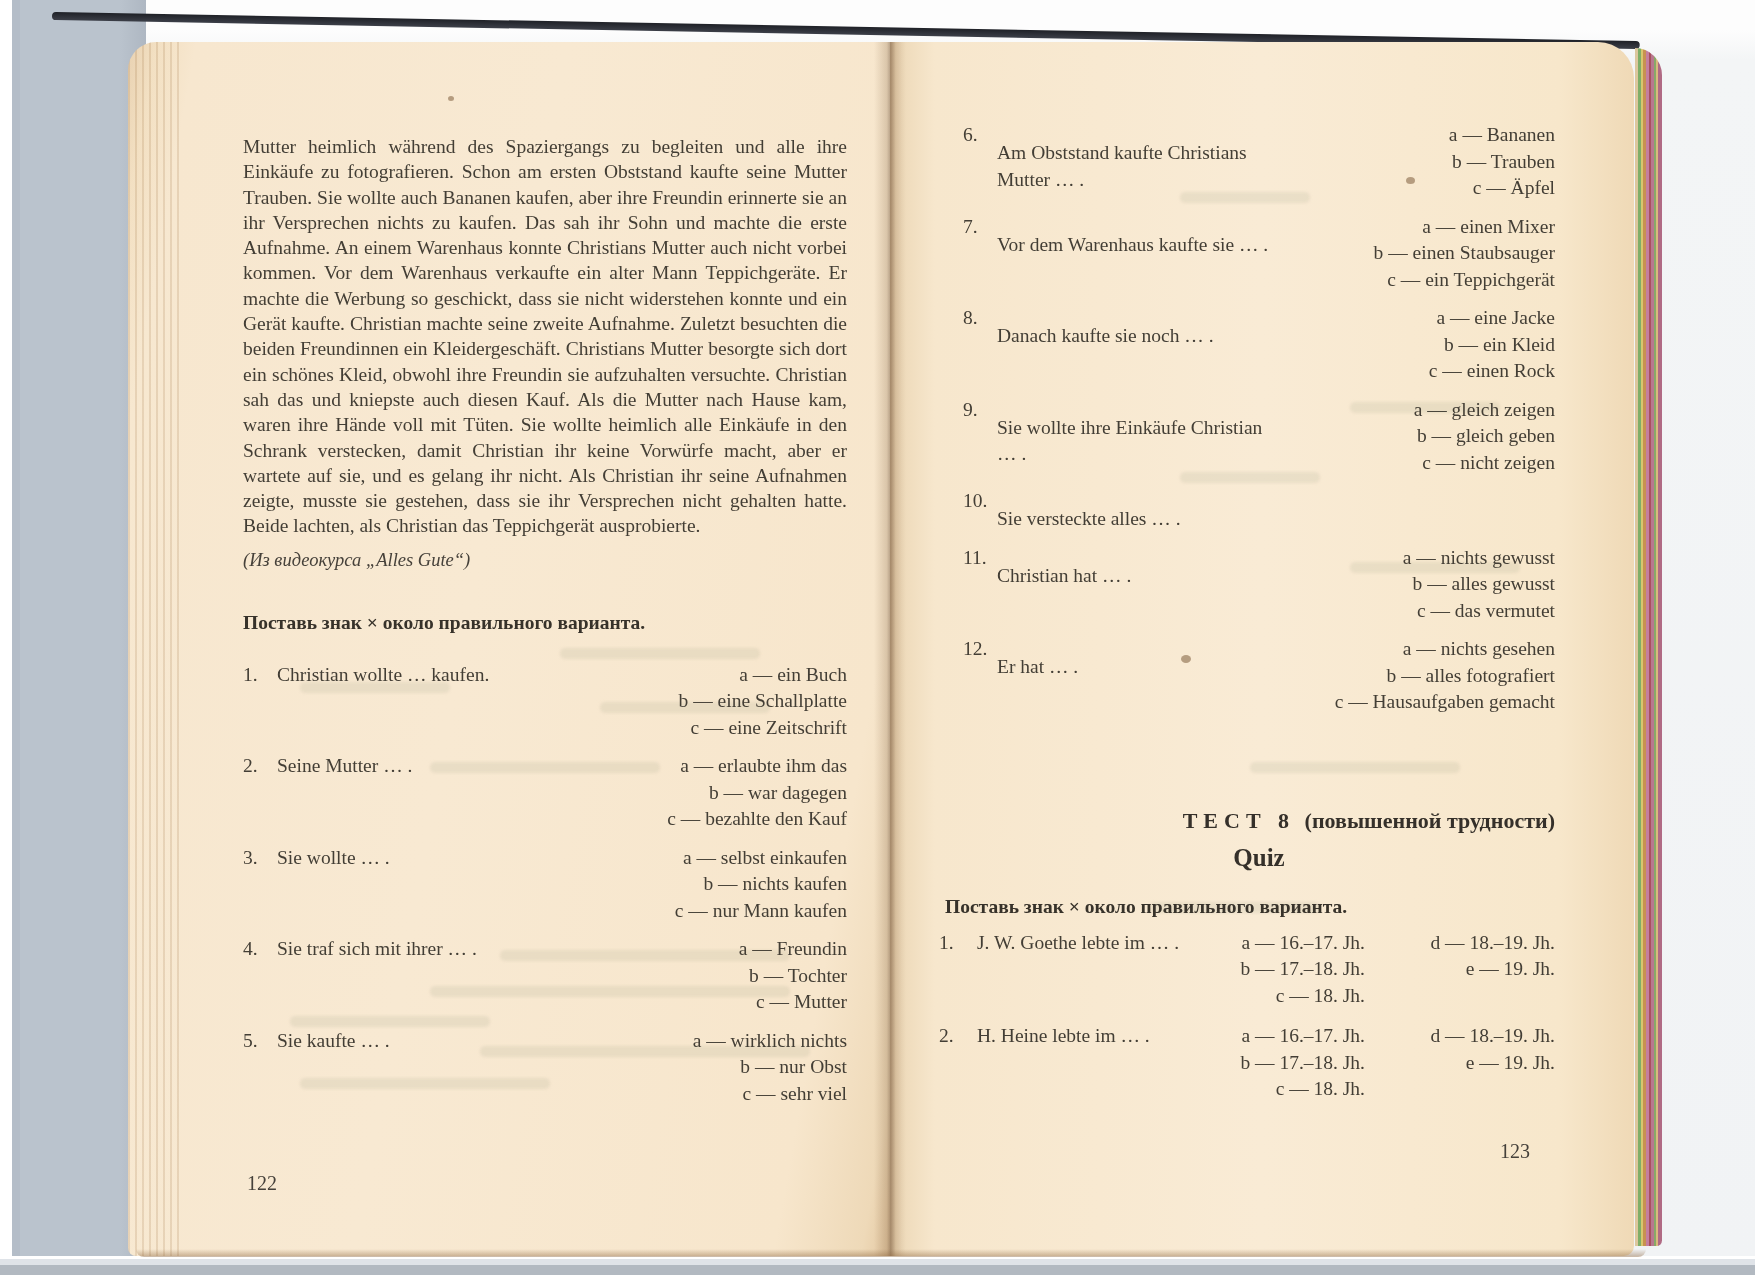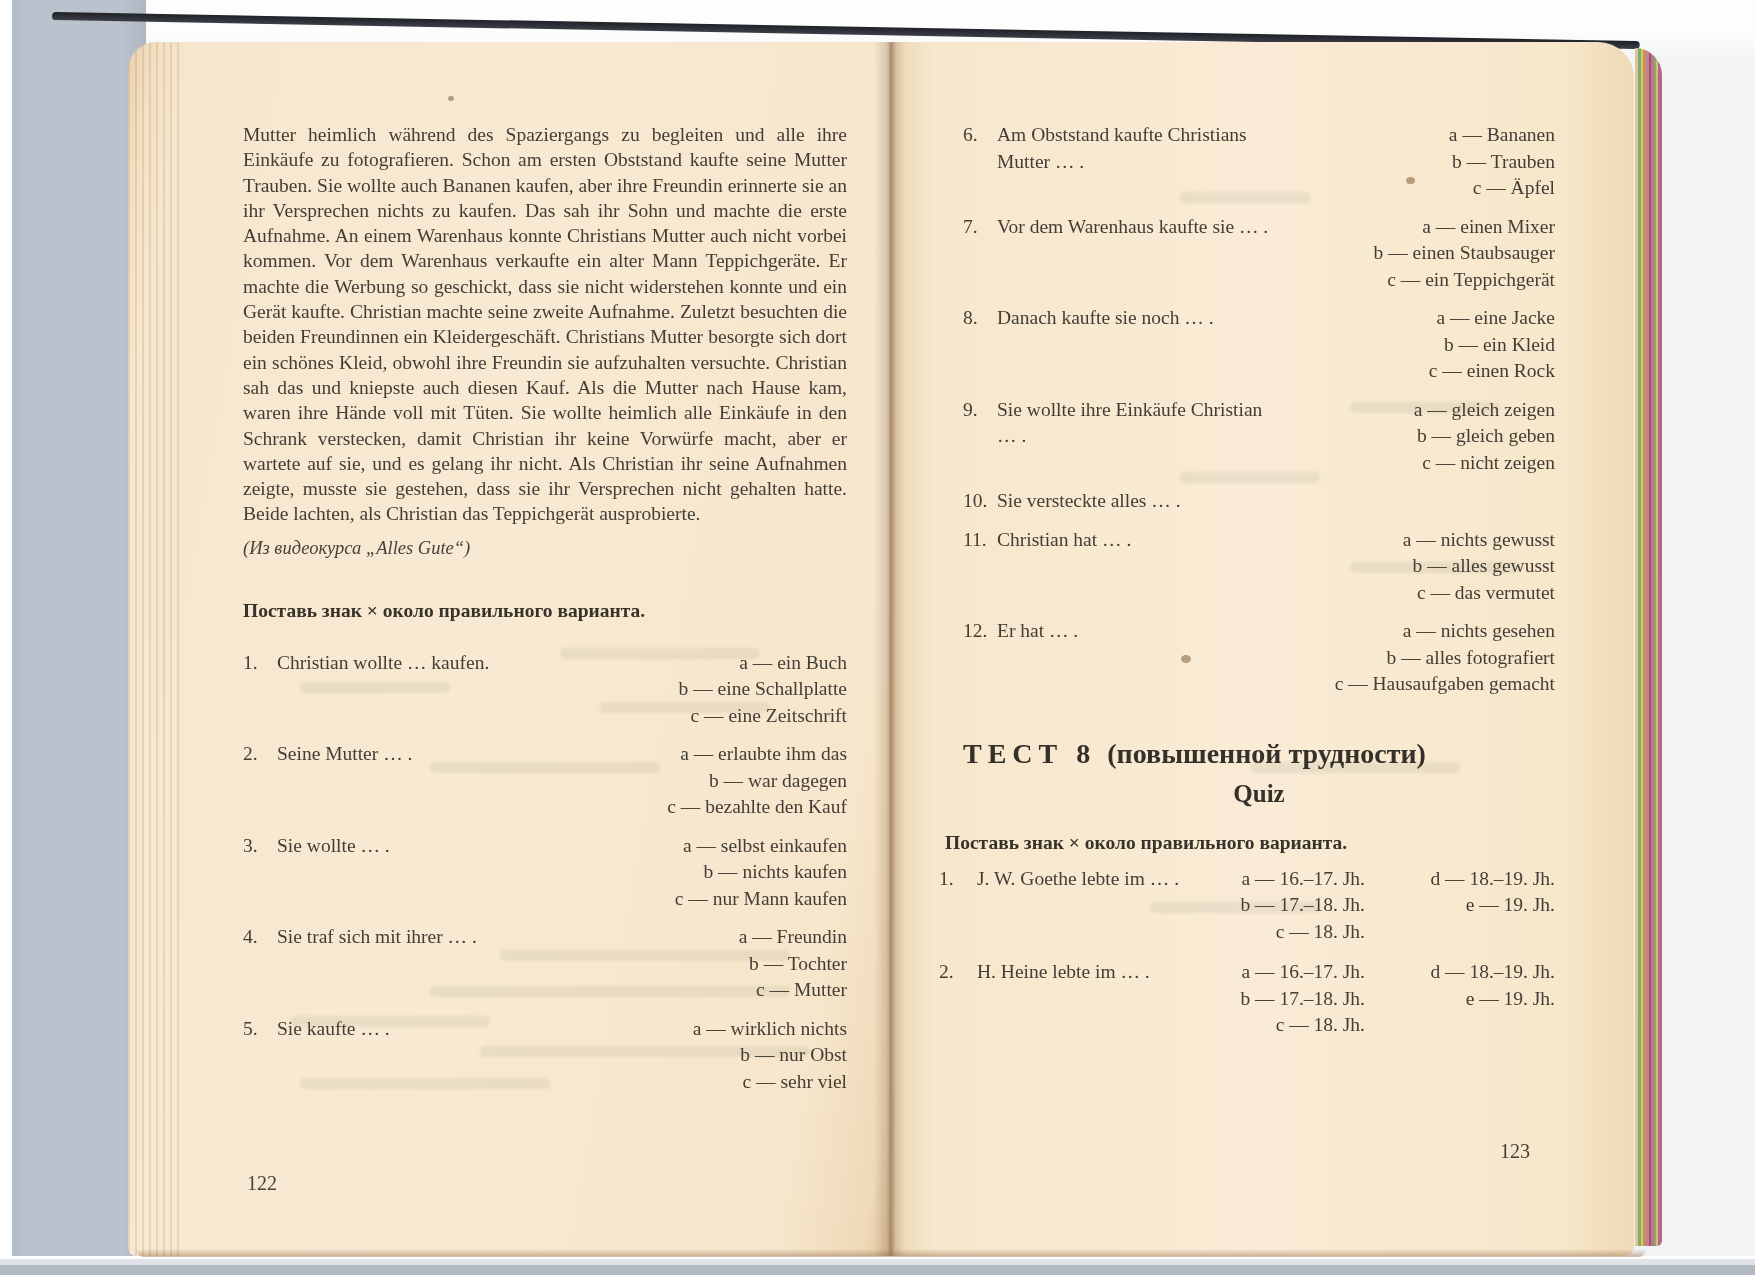--- a/index.html
+++ b/index.html
@@ -28,35 +28,35 @@
   .page-right { left:762px; width:744px; border-radius:0 36px 10px 0;
     background:linear-gradient(90deg,#e0c6a2 0%,#eedaba 1.6%,#f7e7cd 6%,#f9ebd5 50%,#f7e7cb 90%,#efd9b6 100%); }
   .gutter { position:absolute; left:746px; top:0; width:32px; height:1214px;
     background:linear-gradient(90deg, rgba(115,80,45,0) 0%, rgba(115,80,45,0.22) 40%, rgba(85,55,30,0.42) 52%, rgba(115,80,45,0.14) 68%, rgba(115,80,45,0) 100%); }
   .edge-stripes { position:absolute; right:-2px; top:6px; width:27px; height:1198px; border-radius:0 30px 6px 0;
     background:linear-gradient(90deg,#dcc79d 0 3px,#7fae69 3px 6px,#d8c66e 6px 8px,#c89250 8px 11px,#c57f9f 11px 14px,#a8505f 14px 16px,#b8788f 16px 19px,#88a868 19px 21px,#d9b97f 21px 23px,#b06a84 23px 27px); }
   .book::after { content:""; position:absolute; left:8px; right:14px; bottom:-1px; height:8px;
     border-radius:0 0 10px 10px;
     background:linear-gradient(rgba(145,105,65,0), rgba(135,95,55,0.45)); }
   
-  .left-content  { position:absolute; left:243px; top:122px; width:604px; }
+  .left-content  { position:absolute; left:243px; top:134px; width:604px; }
   .right-content { position:absolute; left:963px; top:122px; width:592px; }
   .body-par { margin:0; font-size:19.5px; line-height:25.3px; text-align:justify; }
   .attribution { margin-top:11px; font-style:italic; font-size:18.5px; color:#46413a; }
   .instruction { margin-top:41px; font-weight:bold; font-size:19.5px; color:#37322a; }
   .right-content .instruction { margin-top:24px; margin-left:-18px; }
   .questions { margin-top:28px; }
   .q-row { display:flex; align-items:flex-start; margin-bottom:12px; font-size:19.5px; line-height:26.5px; }
   .q-num  { flex:0 0 34px; }
   .q-text { flex:0 0 286px; padding-right:6px; }
-  .right-content .q-text { flex-basis:280px; }
+  .right-content .q-text { flex-basis:280px;margin-top:18px; }
   .q-opts { flex:1 1 auto; }
   .opt-line { line-height:26.5px; white-space:nowrap;text-align:right; }
   
-  .test-header { margin-top:40px; text-align:left; font-weight:bold; color:#35302a; font-size:28px; }
+  .test-header { margin-top:92px; text-align:right; font-weight:bold; color:#35302a; font-size:22px; }
   .test-title { letter-spacing:6px; margin-right:4px; }
   .quiz-title { margin-top:10px; text-align:center; font-weight:bold; font-size:25px; color:#35302a; }
   .quiz-list { margin-top:12px; }
   .quiz-row { margin-left:-24px; margin-bottom:14px; }
   .quiz-row .q-num  { flex:0 0 30px; }
   .quiz-row .quiz-text { flex:0 0 228px;margin-left:8px; }
   .quiz-row .quiz-abc  { flex:0 0 160px; }
   .quiz-row .quiz-de   { flex:1 1 auto; }
   .page-num { position:absolute; font-size:20px; color:#45403a; }
   #pn-left  { left:247px; top:1172px; }

